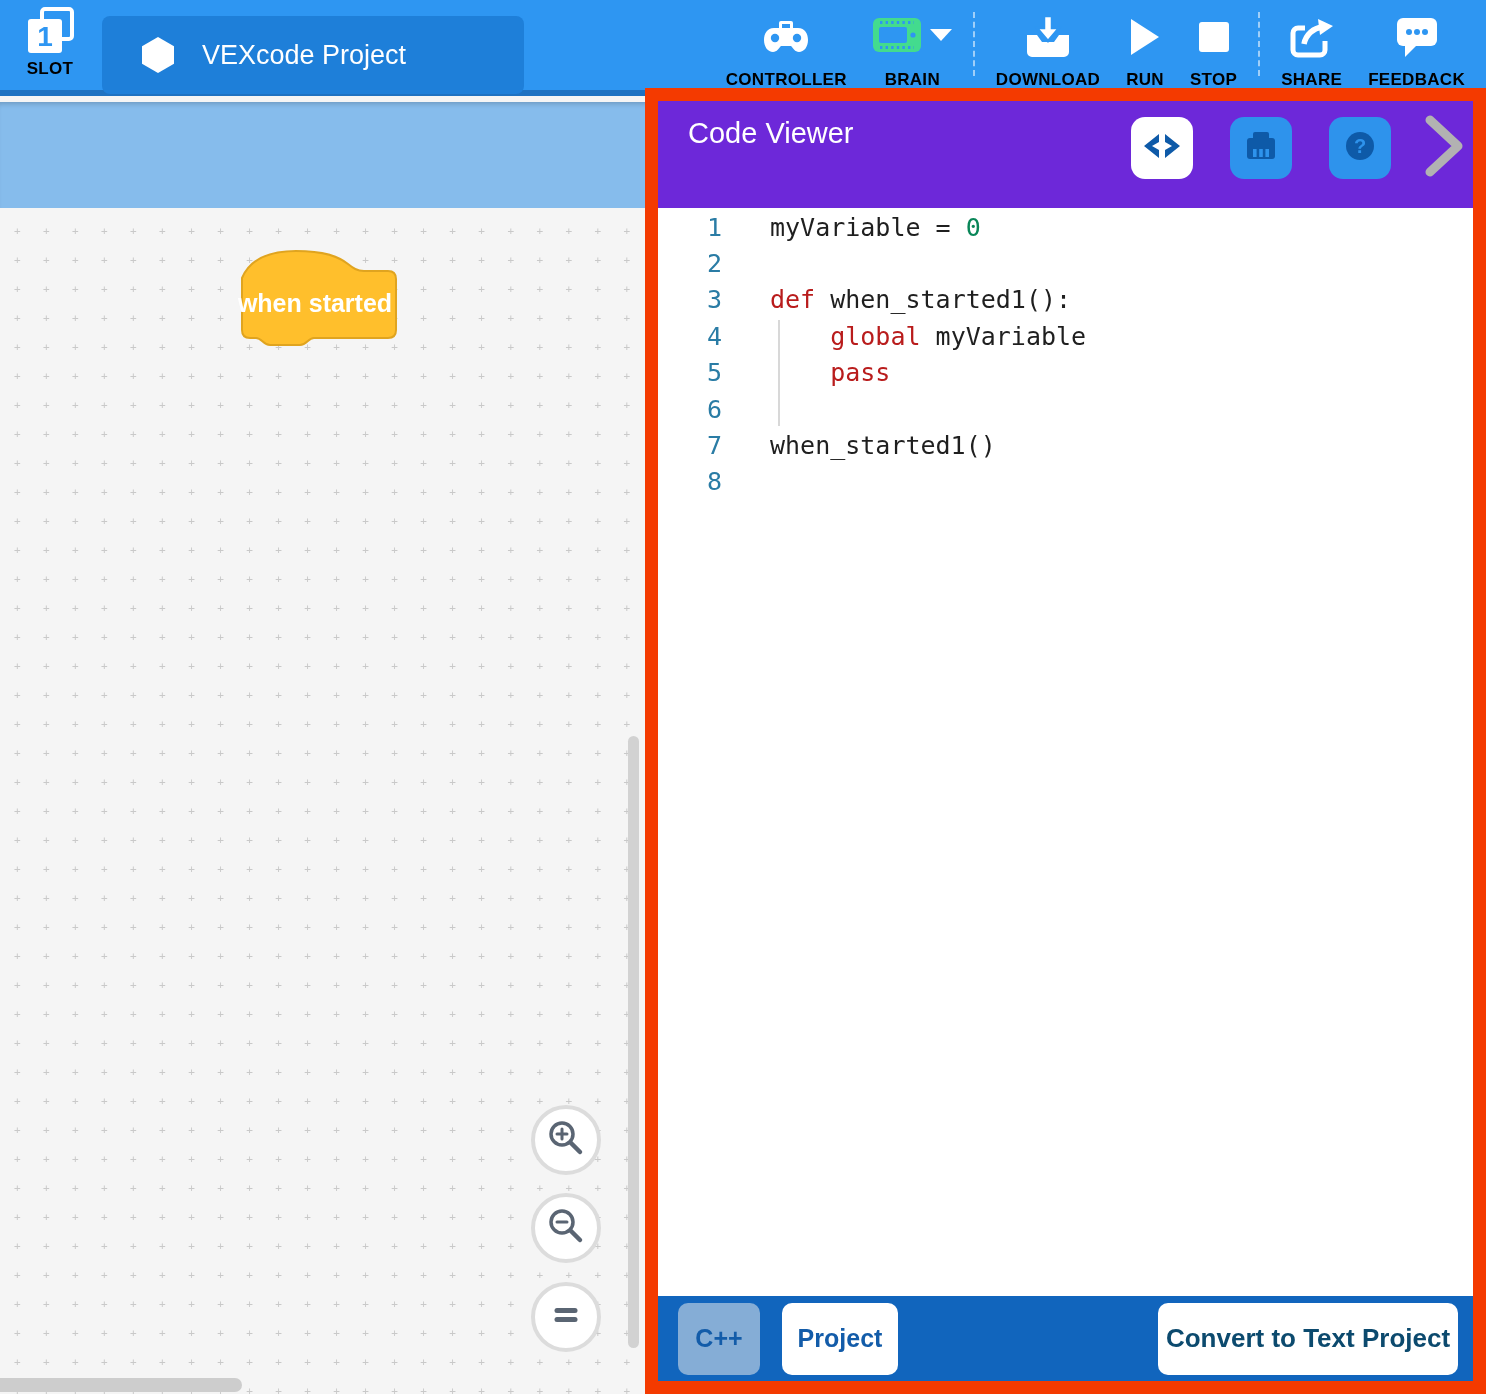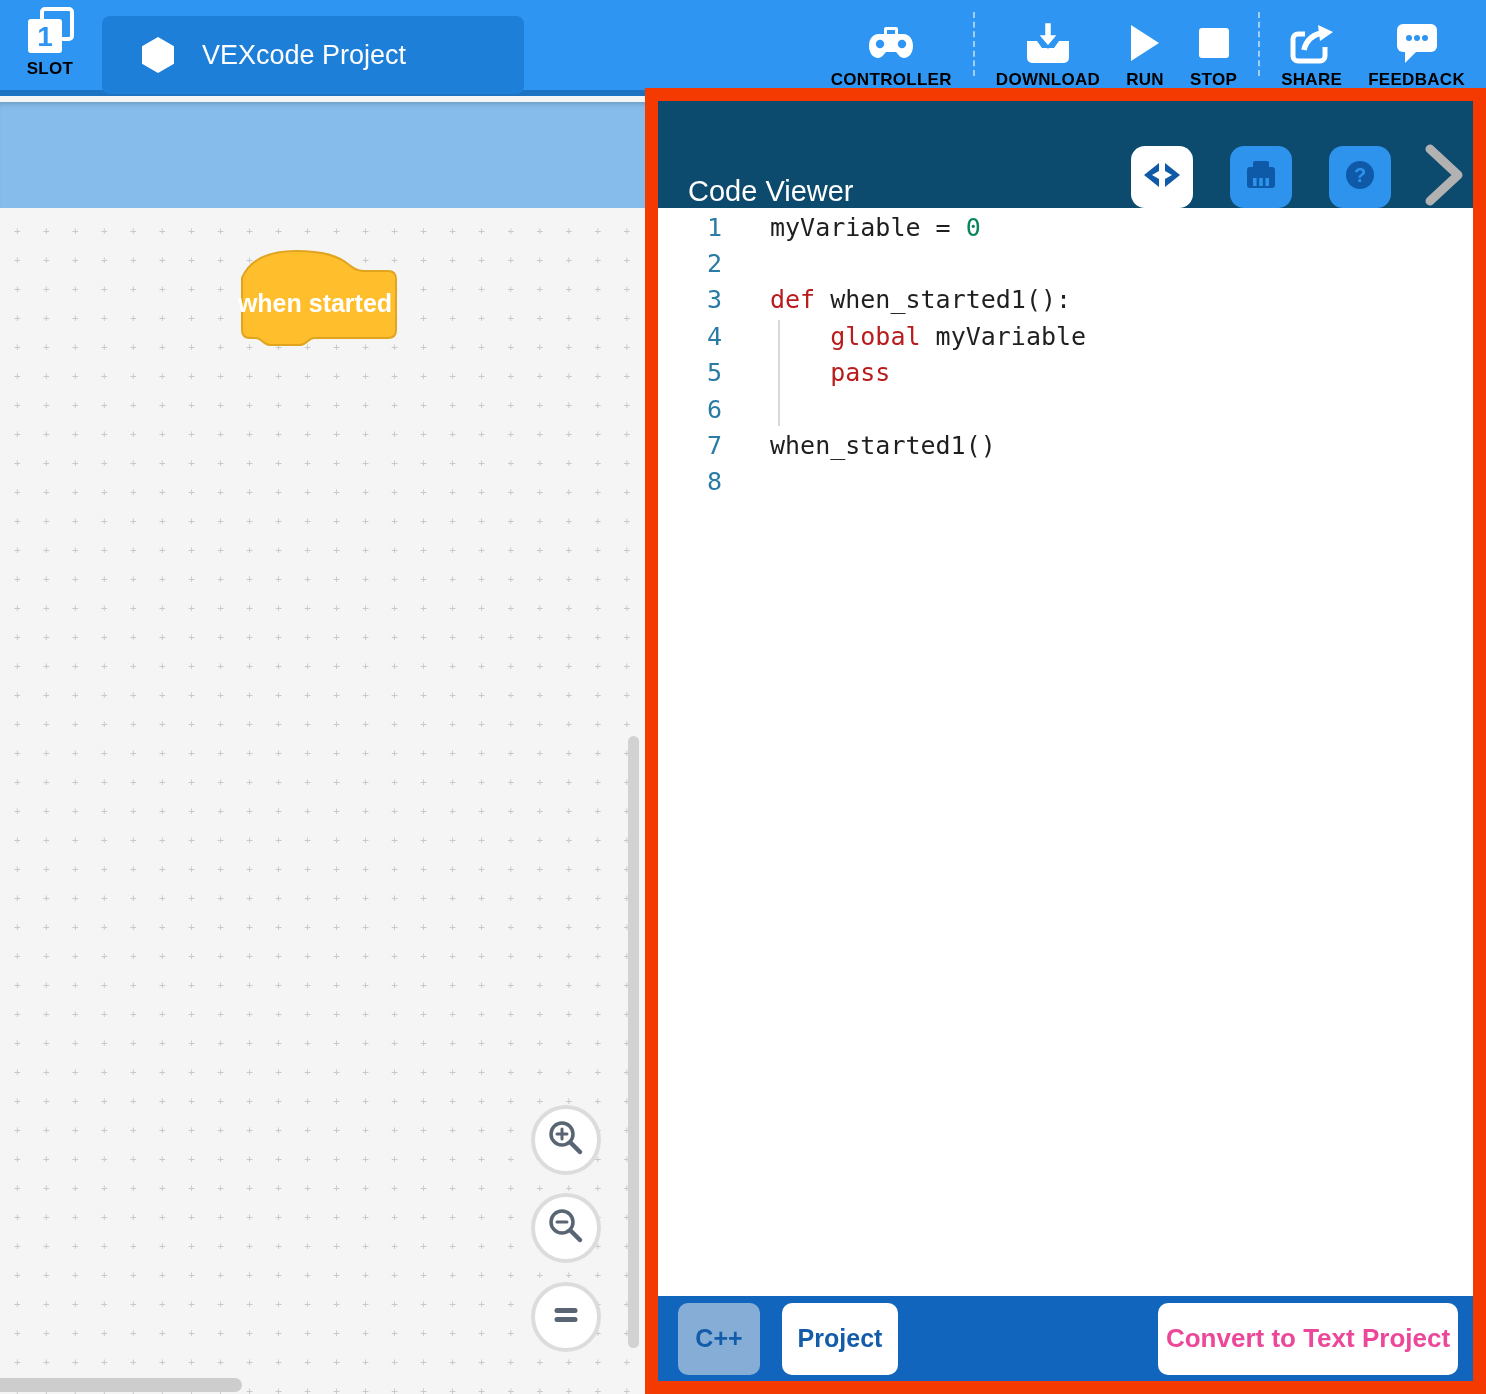--- a/index.html
+++ b/index.html
@@ -14,21 +14,21 @@
     justify-content:flex-start; padding-top:7px; cursor:pointer; }
   .slot-btn svg { display:block; }
   .tb-label { color:#000000; font-size:17px; font-weight:700; letter-spacing:.3px; margin-top:4px; }
   .project-pill { margin-left:16px; margin-top:16px; width:422px; height:78px; background:#1E7FD9;
     border-radius:8px; display:flex; align-items:center; padding-left:40px; cursor:pointer; }
   .hexagon { width:32px; height:36px; background:#fff;
     clip-path:polygon(50% 0%, 100% 26%, 100% 74%, 50% 100%, 0% 74%, 0% 26%); }
   .project-title { color:#fff; font-size:27px; font-weight:500; margin-left:28px; white-space:nowrap; }
   .save-status { color:rgba(255,255,255,.8); font-size:26px; line-height:88px; margin-left:24px; white-space:nowrap; }
   .tb-actions { margin-left:auto; display:flex; align-items:stretch; padding-right:8px; }
-  .tb-item { display:flex; flex-direction:column; align-items:center; justify-content:flex-end;
+  .tb-item { display:flex; flex-direction:column; align-items:center; justify-content:space-between;
     padding:0 13px; padding-top:14px; cursor:pointer; }
   .tb-item .icon-box { height:46px; display:flex; align-items:center; gap:9px; }
   .tb-divider { border-left:2px dashed rgba(255,255,255,.55); margin:12px 8px 14px 8px; }
 
   
   .top-strip { position:absolute; left:0; top:102px; width:1486px; height:106px; background:#86BCEC;
     box-shadow:inset 0 5px 5px -3px rgba(0,0,0,.18); }
   .canvas { position:absolute; left:0; top:208px; width:645px; height:1186px; background:#F5F5F5; overflow:hidden; }
   .dot-grid { position:absolute; inset:0; padding:9px 0 0 14px; overflow:hidden; }
   .dot-row { height:29px; line-height:29px; font-family:"DejaVu Sans Mono", monospace; font-size:11px;
@@ -43,21 +43,21 @@
   .zoom-reset { top:1074px; }
 
   .v-scroll-thumb { position:absolute; left:628px; top:528px; width:11px; height:612px;
     background:#D2D2D2; border-radius:6px; }
   .h-scroll-thumb { position:absolute; left:0; top:1170px; width:242px; height:14px;
     background:#CDCDCD; border-radius:0 7px 7px 0; }
 
   
   .panel { position:absolute; left:645px; top:88px; width:841px; height:1306px;
     border:13px solid #F43A00; background:#fff; display:flex; flex-direction:column; z-index:3; }
-  .cv-header { height:107px; background:#0c4a6e; display:flex; align-items:flex-end; padding:0 4px 0 30px; flex:none; }
+  .cv-header { height:107px; background:#6d28d9; display:flex; align-items:flex-start; padding:16px 4px 0 30px; flex:none; }
   .cv-title { color:#fff; font-size:29px; font-weight:500; }
   .cv-actions { margin-left:auto; display:flex; align-items:center; gap:37px; }
   .cv-btn { width:62px; height:62px; border-radius:14px; display:flex; align-items:center; justify-content:center; cursor:pointer; }
   .cv-btn.active { background:#fff; }
   .cv-btn.tinted { background:#2E93EC; }
   .cv-collapse { margin-left:-7px; padding:0 0 0 0; background:none; width:48px; }
 
   .cv-code { flex:1; background:#fff; position:relative; padding-top:1px; overflow:hidden; cursor:text; }
   .code-line { display:flex; height:36.4px; align-items:center;
     font-family:"DejaVu Sans Mono", monospace; font-size:25px; }
@@ -67,21 +67,21 @@
   .ct .num { color:#098658; }
   .indent-guide { position:absolute; left:120px; top:112px; width:2px; height:106px; background:#D8D8D8; }
 
   .cv-footer { height:85px; background:#1165BD; display:flex; align-items:center;
     padding:0 15px 0 20px; flex:none; }
   .lang-btn { height:72px; border-radius:10px; border:none; font-family:"Liberation Sans", sans-serif;
     font-weight:700; font-size:25px; color:#135CA9; cursor:pointer; }
   .cpp-btn { width:82px; background:#85ADD6; }
   .python-btn { width:116px; background:#fff; margin-left:22px; }
   .convert-btn { margin-left:auto; width:300px; height:72px; border-radius:10px; border:none; background:#fff;
-    color:#ec4899; font-family:"Liberation Sans", sans-serif; font-weight:700; font-size:26px; cursor:pointer; }
+    color:#0c4a6e; font-family:"Liberation Sans", sans-serif; font-weight:700; font-size:26px; cursor:pointer; }
 </style>
 </head>
 <body>
 
 <div class="app">
 
   <div class="toolbar">
 
     <div class="slot-btn">
       <span>
@@ -108,20 +108,39 @@
             <rect x="16" y="0" width="14" height="11" rx="2" fill="#fff"></rect>
             <rect x="19" y="3" width="8" height="5" fill="#2E96F2"></rect>
             <path d="M11 7 C4 7 1 13 1 19 C1 26 5 31 10 31 C14 31 16 27 18 25 L28 25 C30 27 32 31 36 31 C41 31 45 26 45 19 C45 13 42 7 35 7 Z" fill="#fff"></path>
             <circle cx="12" cy="17" r="4.2" fill="#2E96F2"></circle>
             <circle cx="34" cy="17" r="4.2" fill="#2E96F2"></circle>
           </svg>
         </span>
         <span class="tb-label">CONTROLLER</span>
       </div>
 
+      <div class="tb-item">
+        <span class="icon-box">
+          <span>
+            <svg width="48" height="34" viewBox="0 0 48 34">
+              <rect x="0" y="0" width="48" height="34" rx="6" fill="#43DB8E"></rect>
+              <rect x="6" y="9" width="28" height="16" rx="2" fill="#2E96F2"></rect>
+              <circle cx="40" cy="17" r="2.6" fill="#2E96F2"></circle>
+              <line x1="7" y1="4.5" x2="41" y2="4.5" stroke="#2E96F2" stroke-width="3" stroke-dasharray="2.4 3.2"></line>
+              <line x1="7" y1="29.5" x2="41" y2="29.5" stroke="#2E96F2" stroke-width="3" stroke-dasharray="2.4 3.2"></line>
+            </svg>
+          </span>
+          <span>
+            <svg width="22" height="13" viewBox="0 0 22 13">
+                <polygon points="0,0 22,0 11,12" fill="#fff"></polygon>
+              </svg>
+          </span>
+        </span>
+        <span class="tb-label">BRAIN</span>
+      </div>
 
       <div class="tb-divider"></div>
 
       <div class="tb-item">
         <span class="icon-box">
           <svg width="46" height="42" viewBox="0 0 46 42">
             <path d="M2 19 h10 l5 7 h12 l5 -7 h10 v17 a5 5 0 0 1 -5 5 h-32 a5 5 0 0 1 -5 -5 z" fill="#fff"></path>
             <path d="M19 0 h8 v12 h7 l-11 13 -11 -13 h7 z" fill="#fff" stroke="#2E96F2" stroke-width="2.5"></path>
           </svg>
         </span>

